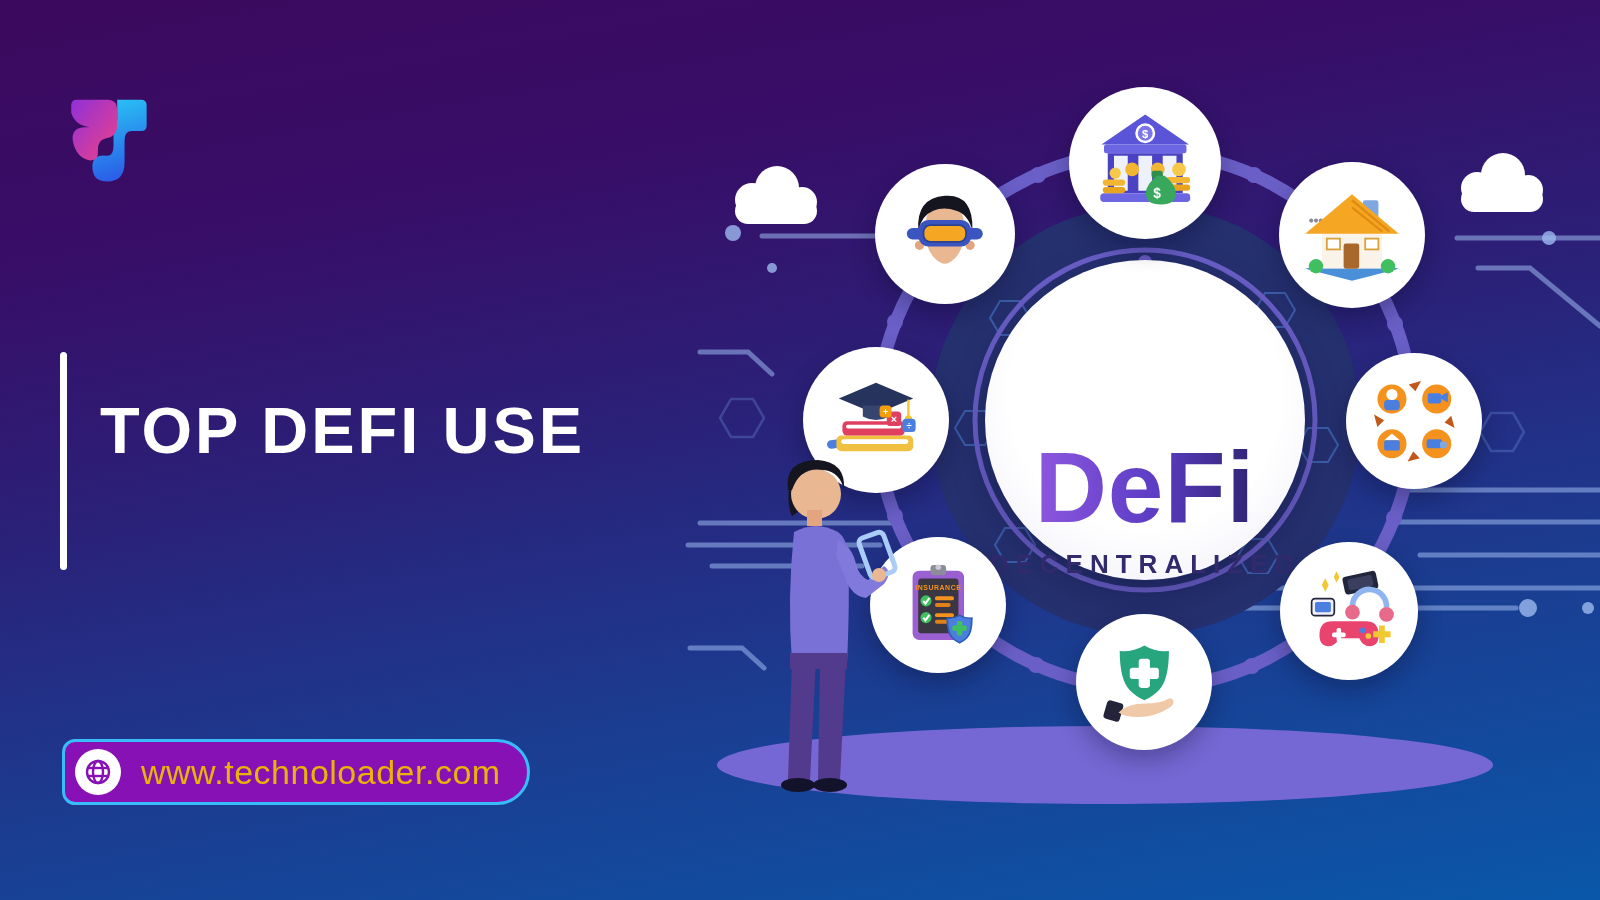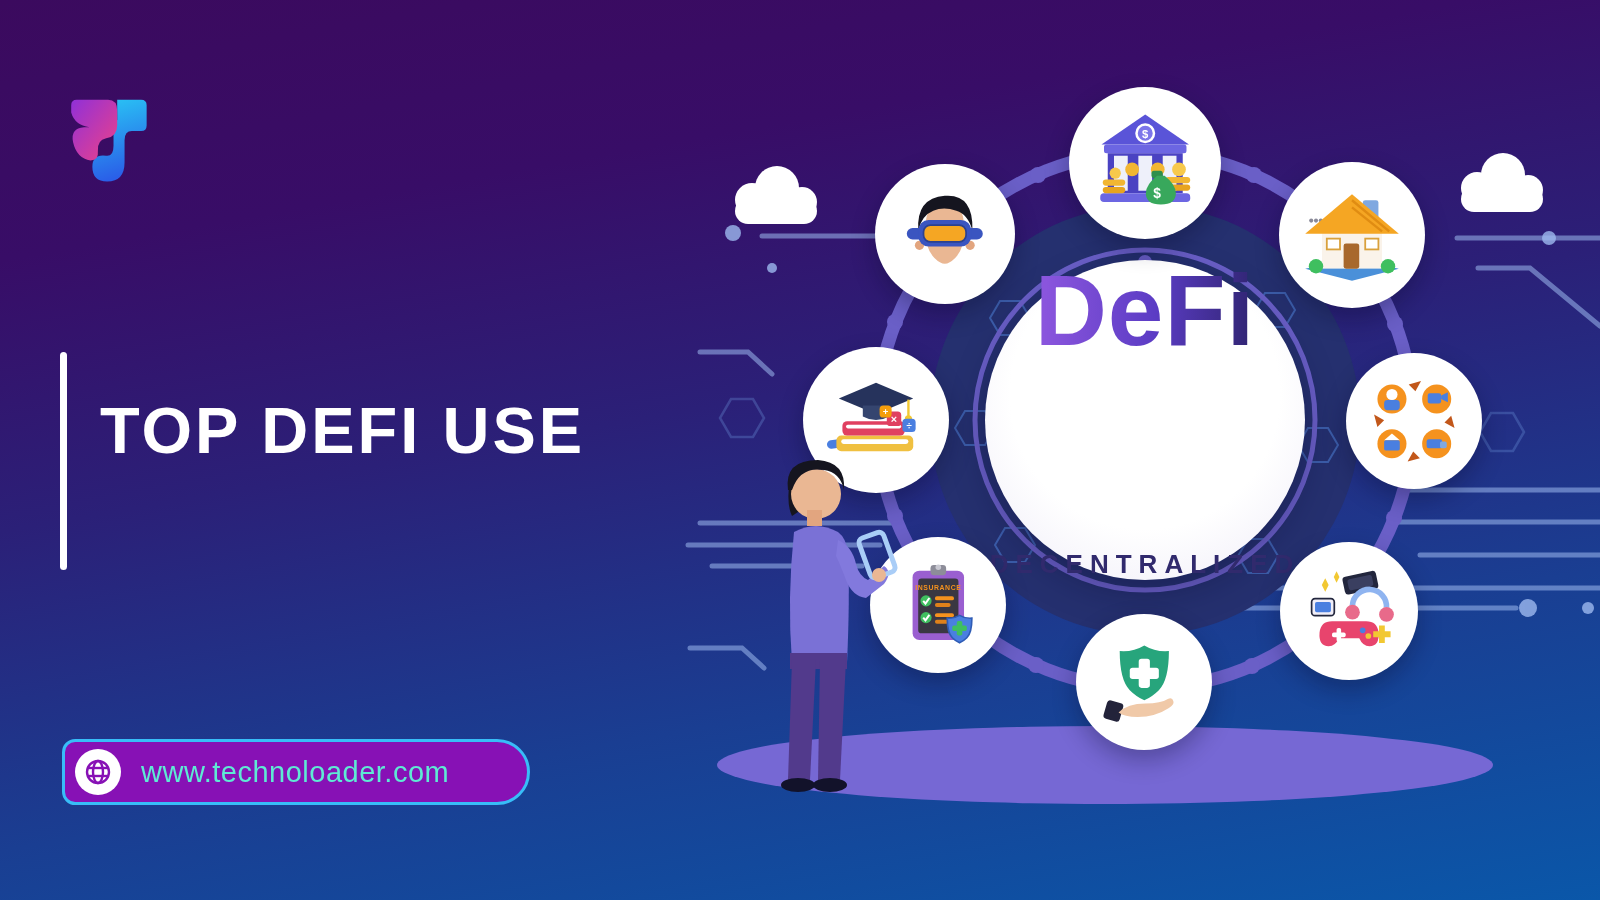--- a/index.html
+++ b/index.html
@@ -13,27 +13,27 @@
   
   .logo{left:62px;top:86px;width:92px;height:112px;}
   .accent-bar{left:60px;top:352px;width:7px;height:218px;background:#fff;border-radius:4px;}
   .headline{left:100px;top:356px;width:640px;color:#fff;font-weight:700;
     font-size:65px;line-height:76px;letter-spacing:3px;margin-top:37px;}
   .url-pill{left:62px;top:739px;width:468px;height:66px;box-sizing:border-box;
     background:#8711b5;border:3px solid #38bdf8;border-radius:16px 40px 40px 16px;
     display:flex;align-items:center;gap:20px;padding-left:10px;}
   .globe-wrap{width:46px;height:46px;background:#fff;border-radius:50%;
     display:flex;align-items:center;justify-content:center;flex:0 0 auto;}
-  .url-text{color:#5eead4;font-size:29px;letter-spacing:.5px;}
+  .url-text{color:#eab308;font-size:34px;letter-spacing:.5px;}
   
   .floor-shadow{left:717px;top:726px;width:776px;height:78px;background:#7668d4;border-radius:50%;}
   .center-circle{left:985px;top:260px;width:320px;height:320px;border-radius:50%;
     background:radial-gradient(circle at 50% 42%,#ffffff 55%,#edeaf7 100%);
     box-shadow:0 12px 34px rgba(12,12,50,.35);
-    display:flex;flex-direction:column;align-items:center;justify-content:space-between;}
+    display:flex;flex-direction:column;align-items:center;justify-content:flex-end;}
   .defi-title{font-size:100px;font-weight:700;line-height:1;letter-spacing:1px;
     background:linear-gradient(92deg,#8a55dd 5%,#5b3cc4 55%,#2f2470 100%);
     -webkit-background-clip:text;background-clip:text;color:transparent;}
   .defi-sub{margin-top:12px;font-size:26px;font-weight:700;color:#312a6d;letter-spacing:7px;}
   .icon-circle{position:absolute;background:#fff;border-radius:50%;
     display:flex;align-items:center;justify-content:center;
     box-shadow:0 10px 24px rgba(10,10,40,.32);}
   .icon-circle svg{width:74%;height:74%;}
   .c-bank{left:1069px;top:87px;width:152px;height:152px;}
   .c-vr{left:875px;top:164px;width:140px;height:140px;}

